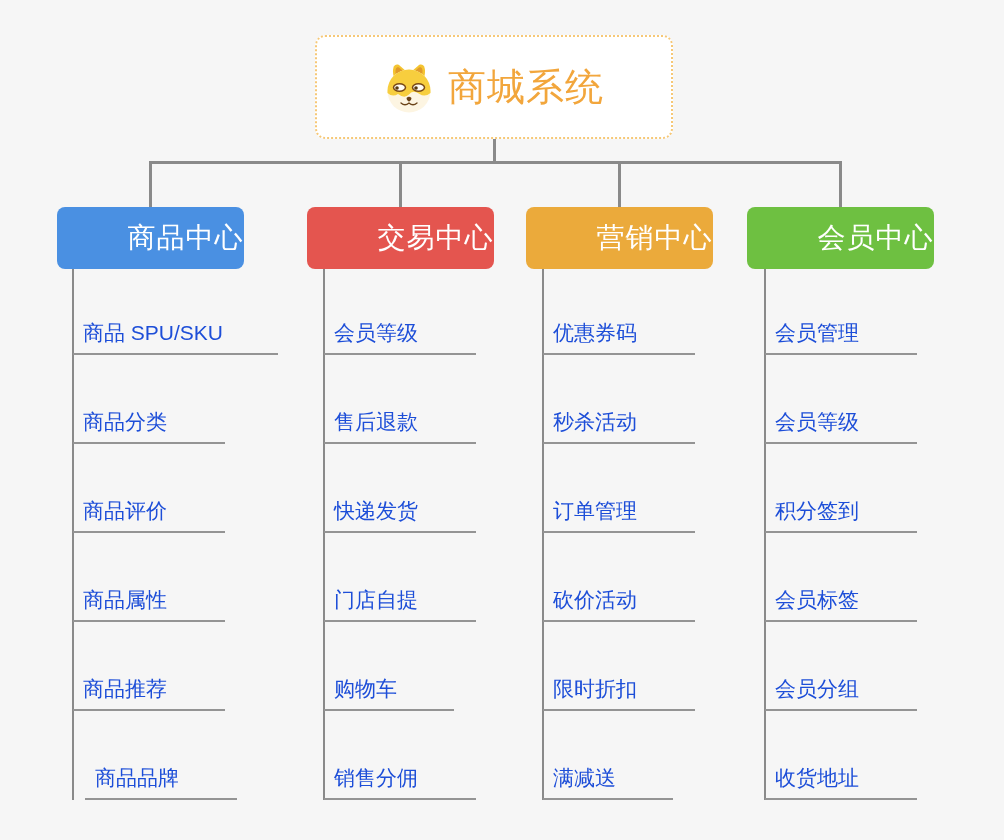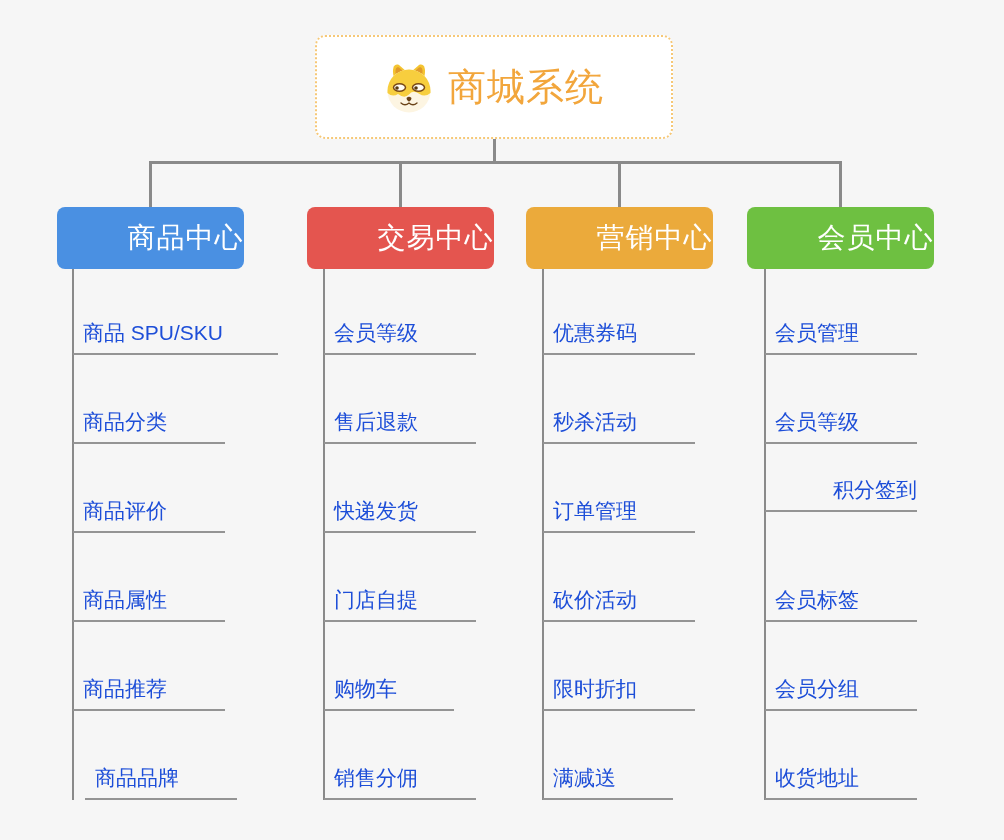--- a/index.html
+++ b/index.html
@@ -183,21 +183,21 @@
       </div>
       <div class="branch-box" style="left: 746.5px; background: rgb(110, 192, 65);">
         <span>会员中心</span>
       </div>
       <div class="item" style="left: 765px; top: 311px; width: 152px;">
         <span>会员管理</span>
       </div>
       <div class="item" style="left: 765px; top: 400px; width: 152px;">
         <span>会员等级</span>
       </div>
-      <div class="item" style="left: 765px; top: 468px; width: 152px; justify-content: flex-end;">
+      <div class="item" style="left: 765px; top: 489px; width: 152px;">
         <span>积分签到</span>
       </div>
       <div class="item" style="left: 765px; top: 578px; width: 152px;">
         <span>会员标签</span>
       </div>
       <div class="item" style="left: 765px; top: 667px; width: 152px;">
         <span>会员分组</span>
       </div>
       <div class="item" style="left: 765px; top: 756px; width: 152px; text-align: right;">
         <span>收货地址</span>

